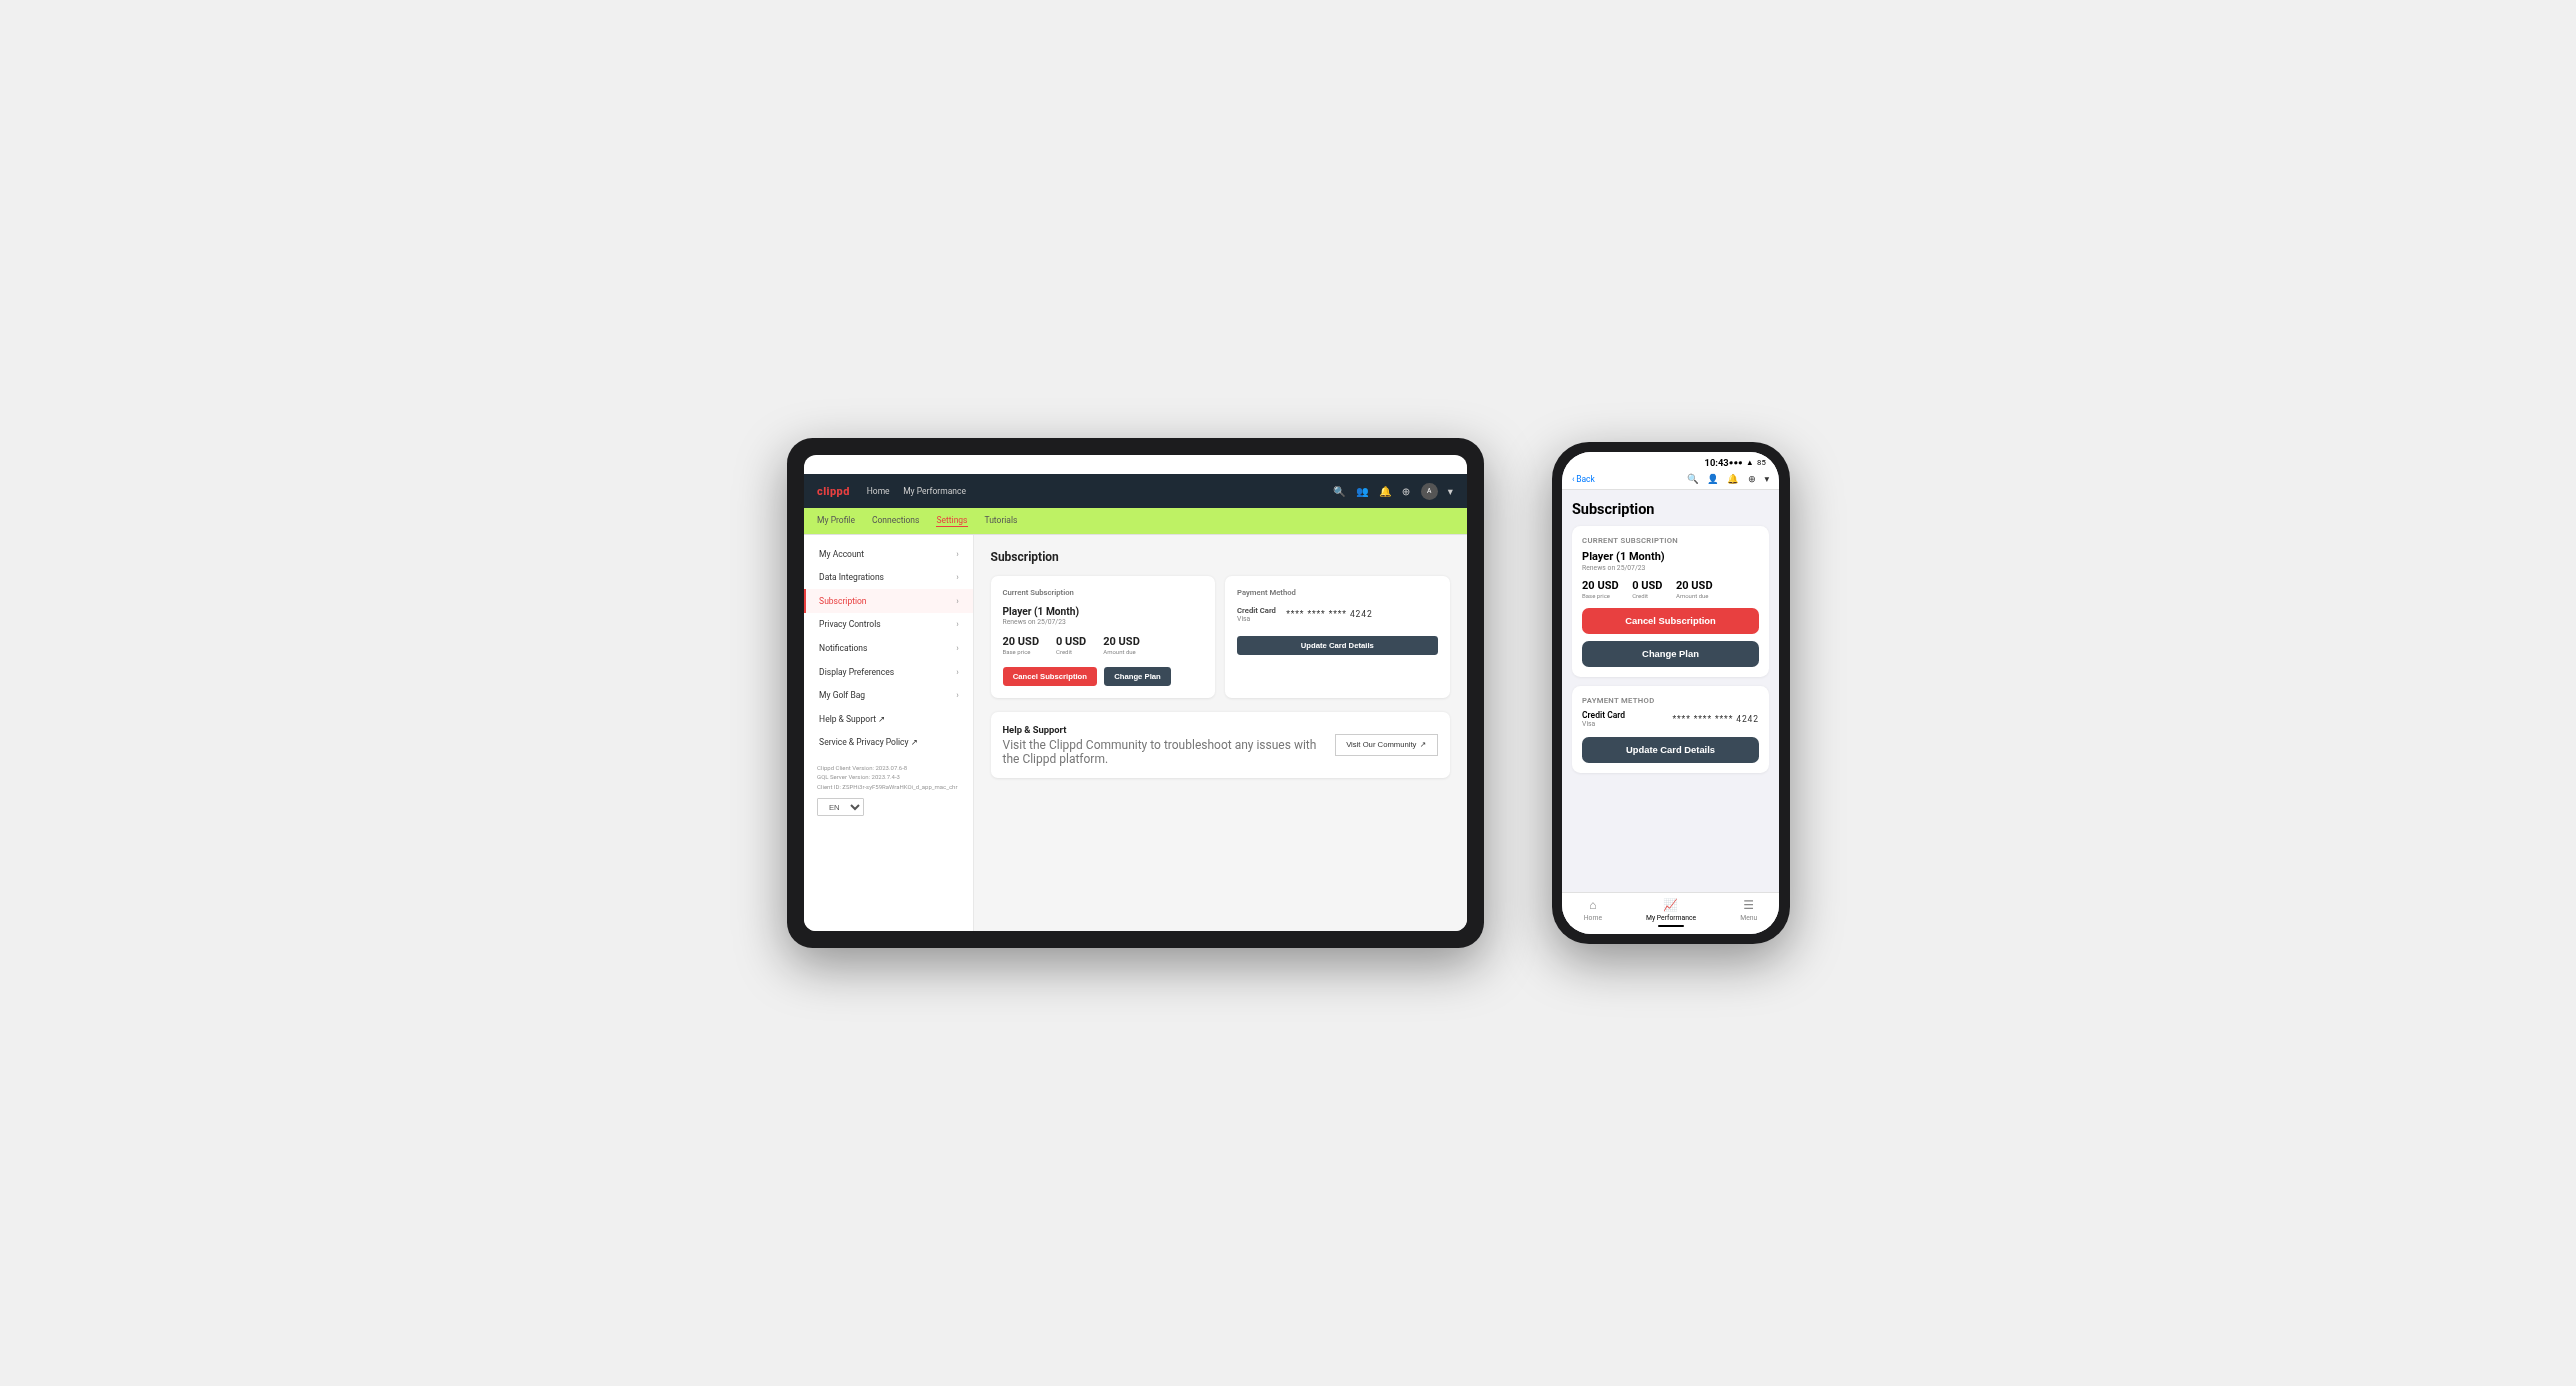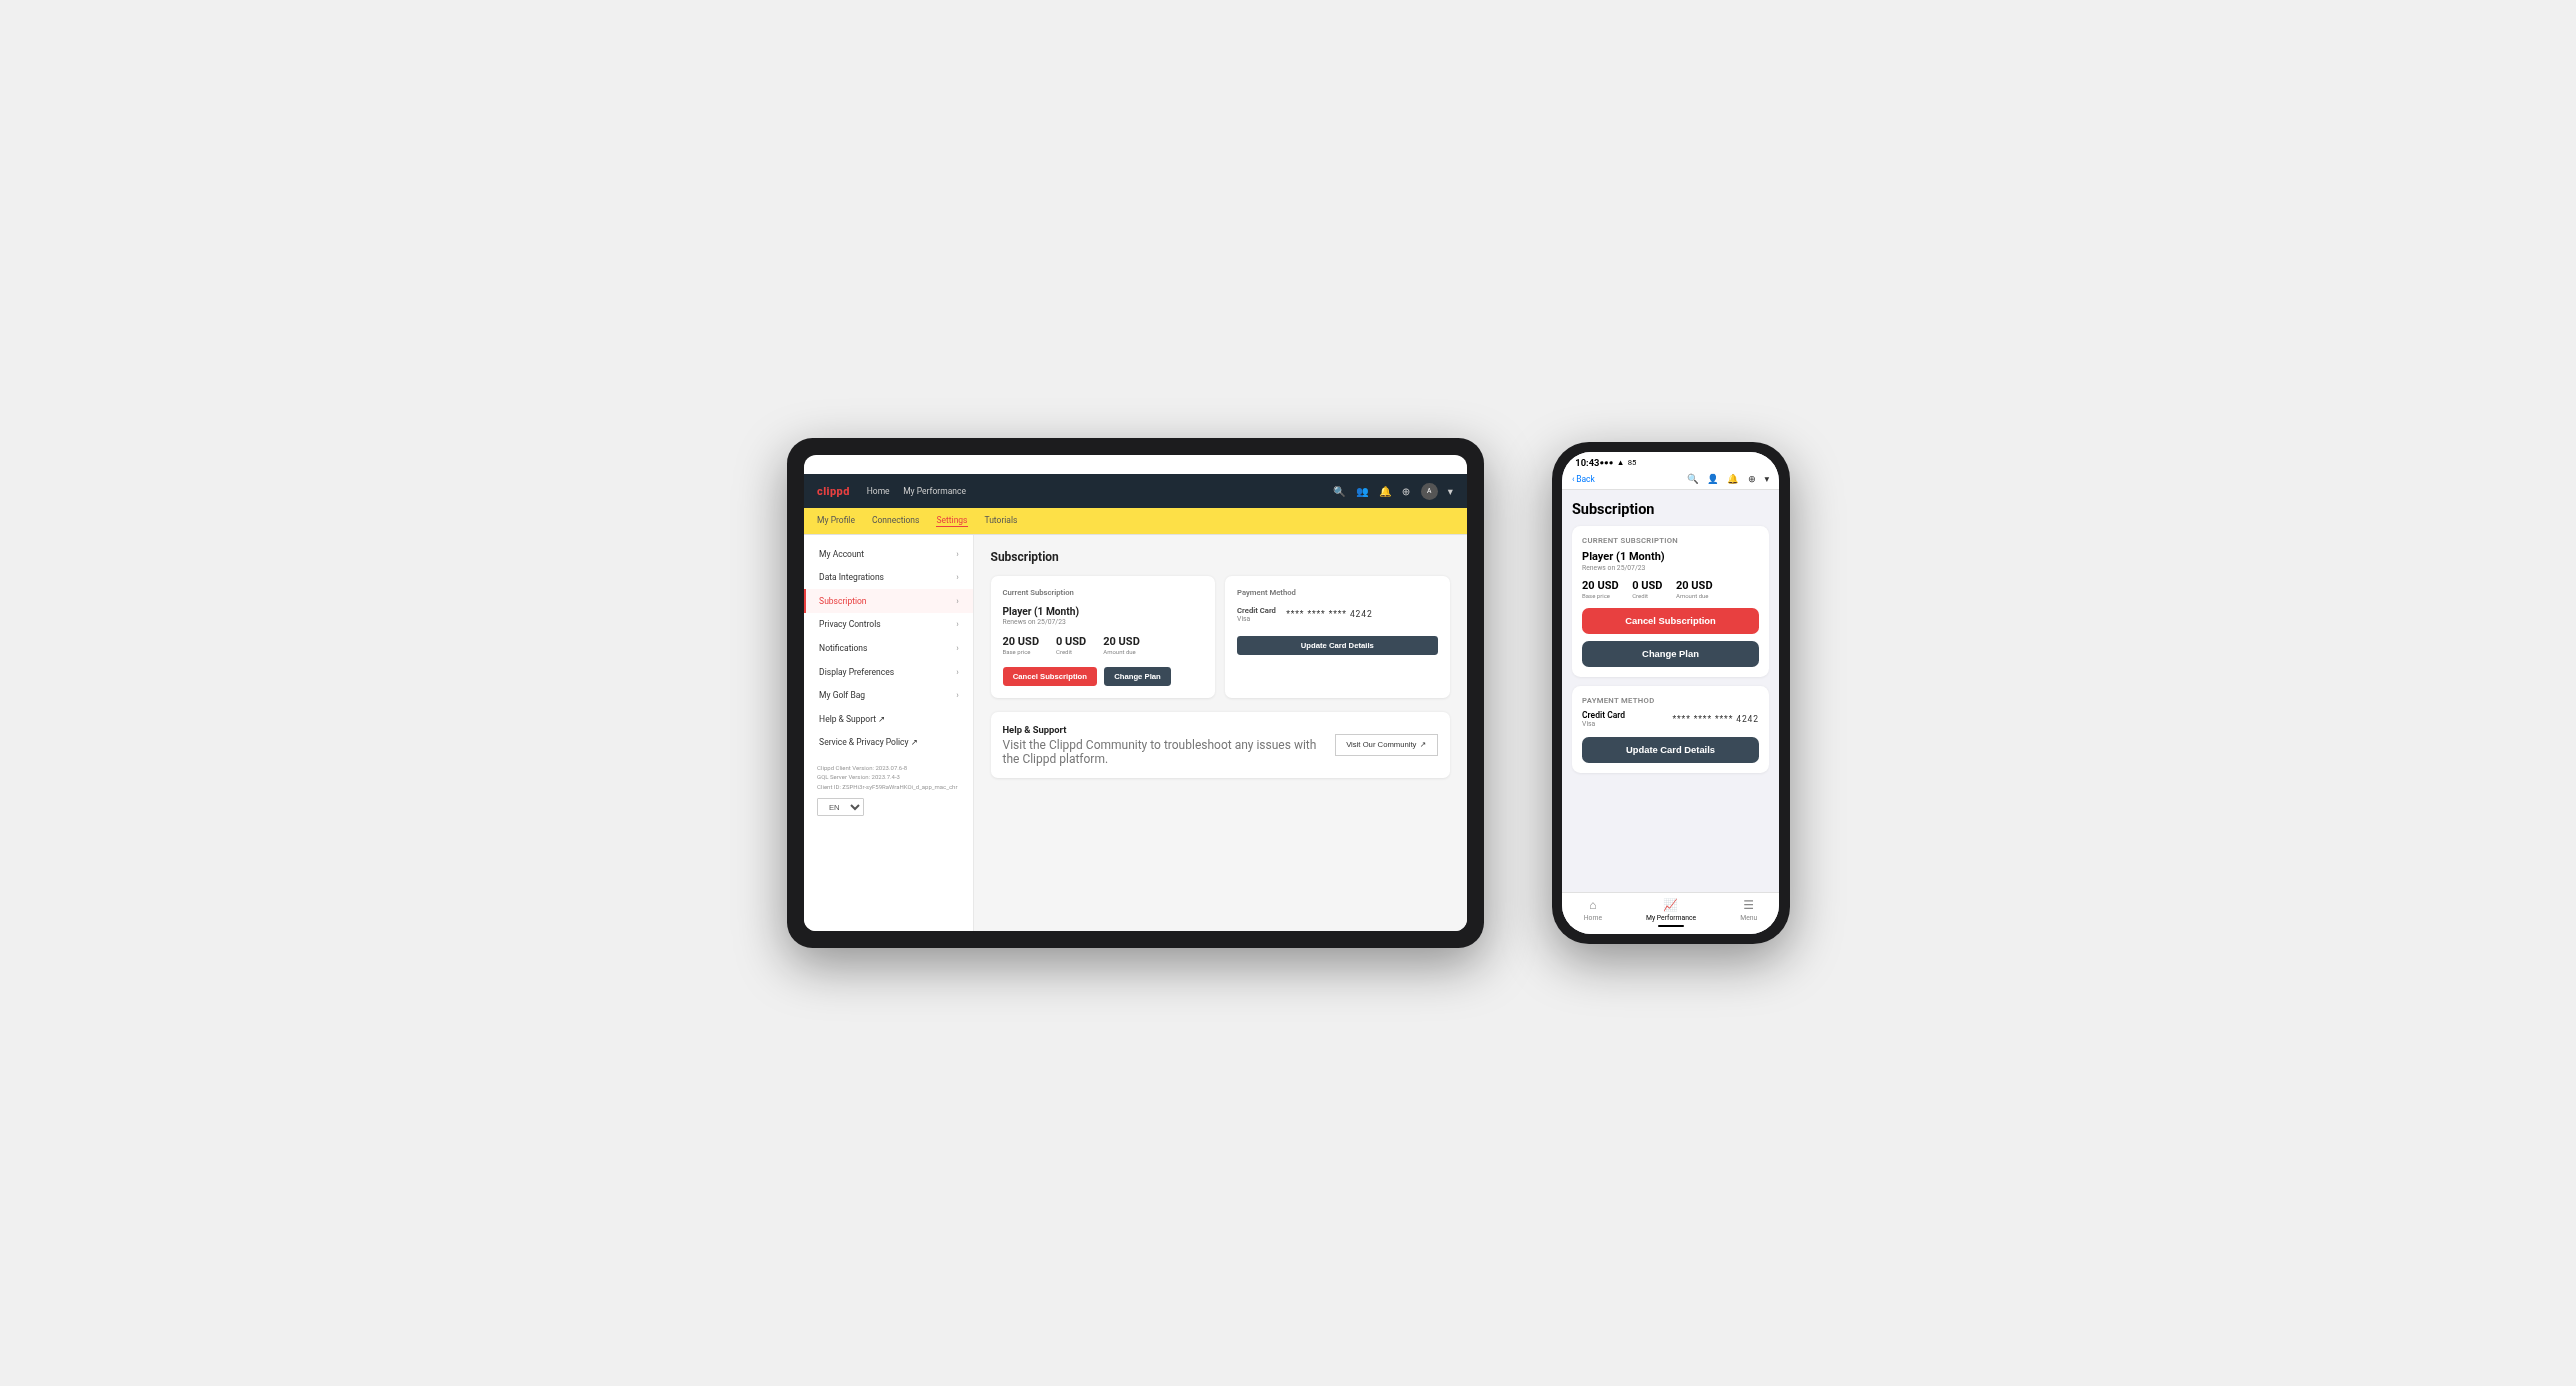--- a/index.html
+++ b/index.html
@@ -75,21 +75,21 @@
       background: #555;
       display: flex;
       align-items: center;
       justify-content: center;
       color: #fff;
       font-size: 6.8px;
     }
 
     
     .tablet-subnav {
-      background: #fde047;
+      background: #bef264;
       border-bottom: 0.9px solid #e0e0e0;
       height: 27px;
       display: flex;
       align-items: center;
       padding: 0 13.6px;
       gap: 17px;
       flex-shrink: 0;
     }
     .tablet-subnav-item {
       font-size: 8.5px;
@@ -361,21 +361,21 @@
       background: #f2f2f7;
       border-radius: 29px;
       overflow: hidden;
       display: flex;
       flex-direction: column;
     }
     .phone-status-bar {
       background: #fff;
       padding: 5.1px 13.6px 1.7px;
       display: flex;
-      justify-content: flex-start;
+      justify-content: flex-end;
       align-items: center;
       flex-shrink: 0;
     }
     .phone-time {
       font-size: 9.4px;
       font-weight: 700;
       color: #000;
     }
     .phone-status-icons {
       display: flex;

